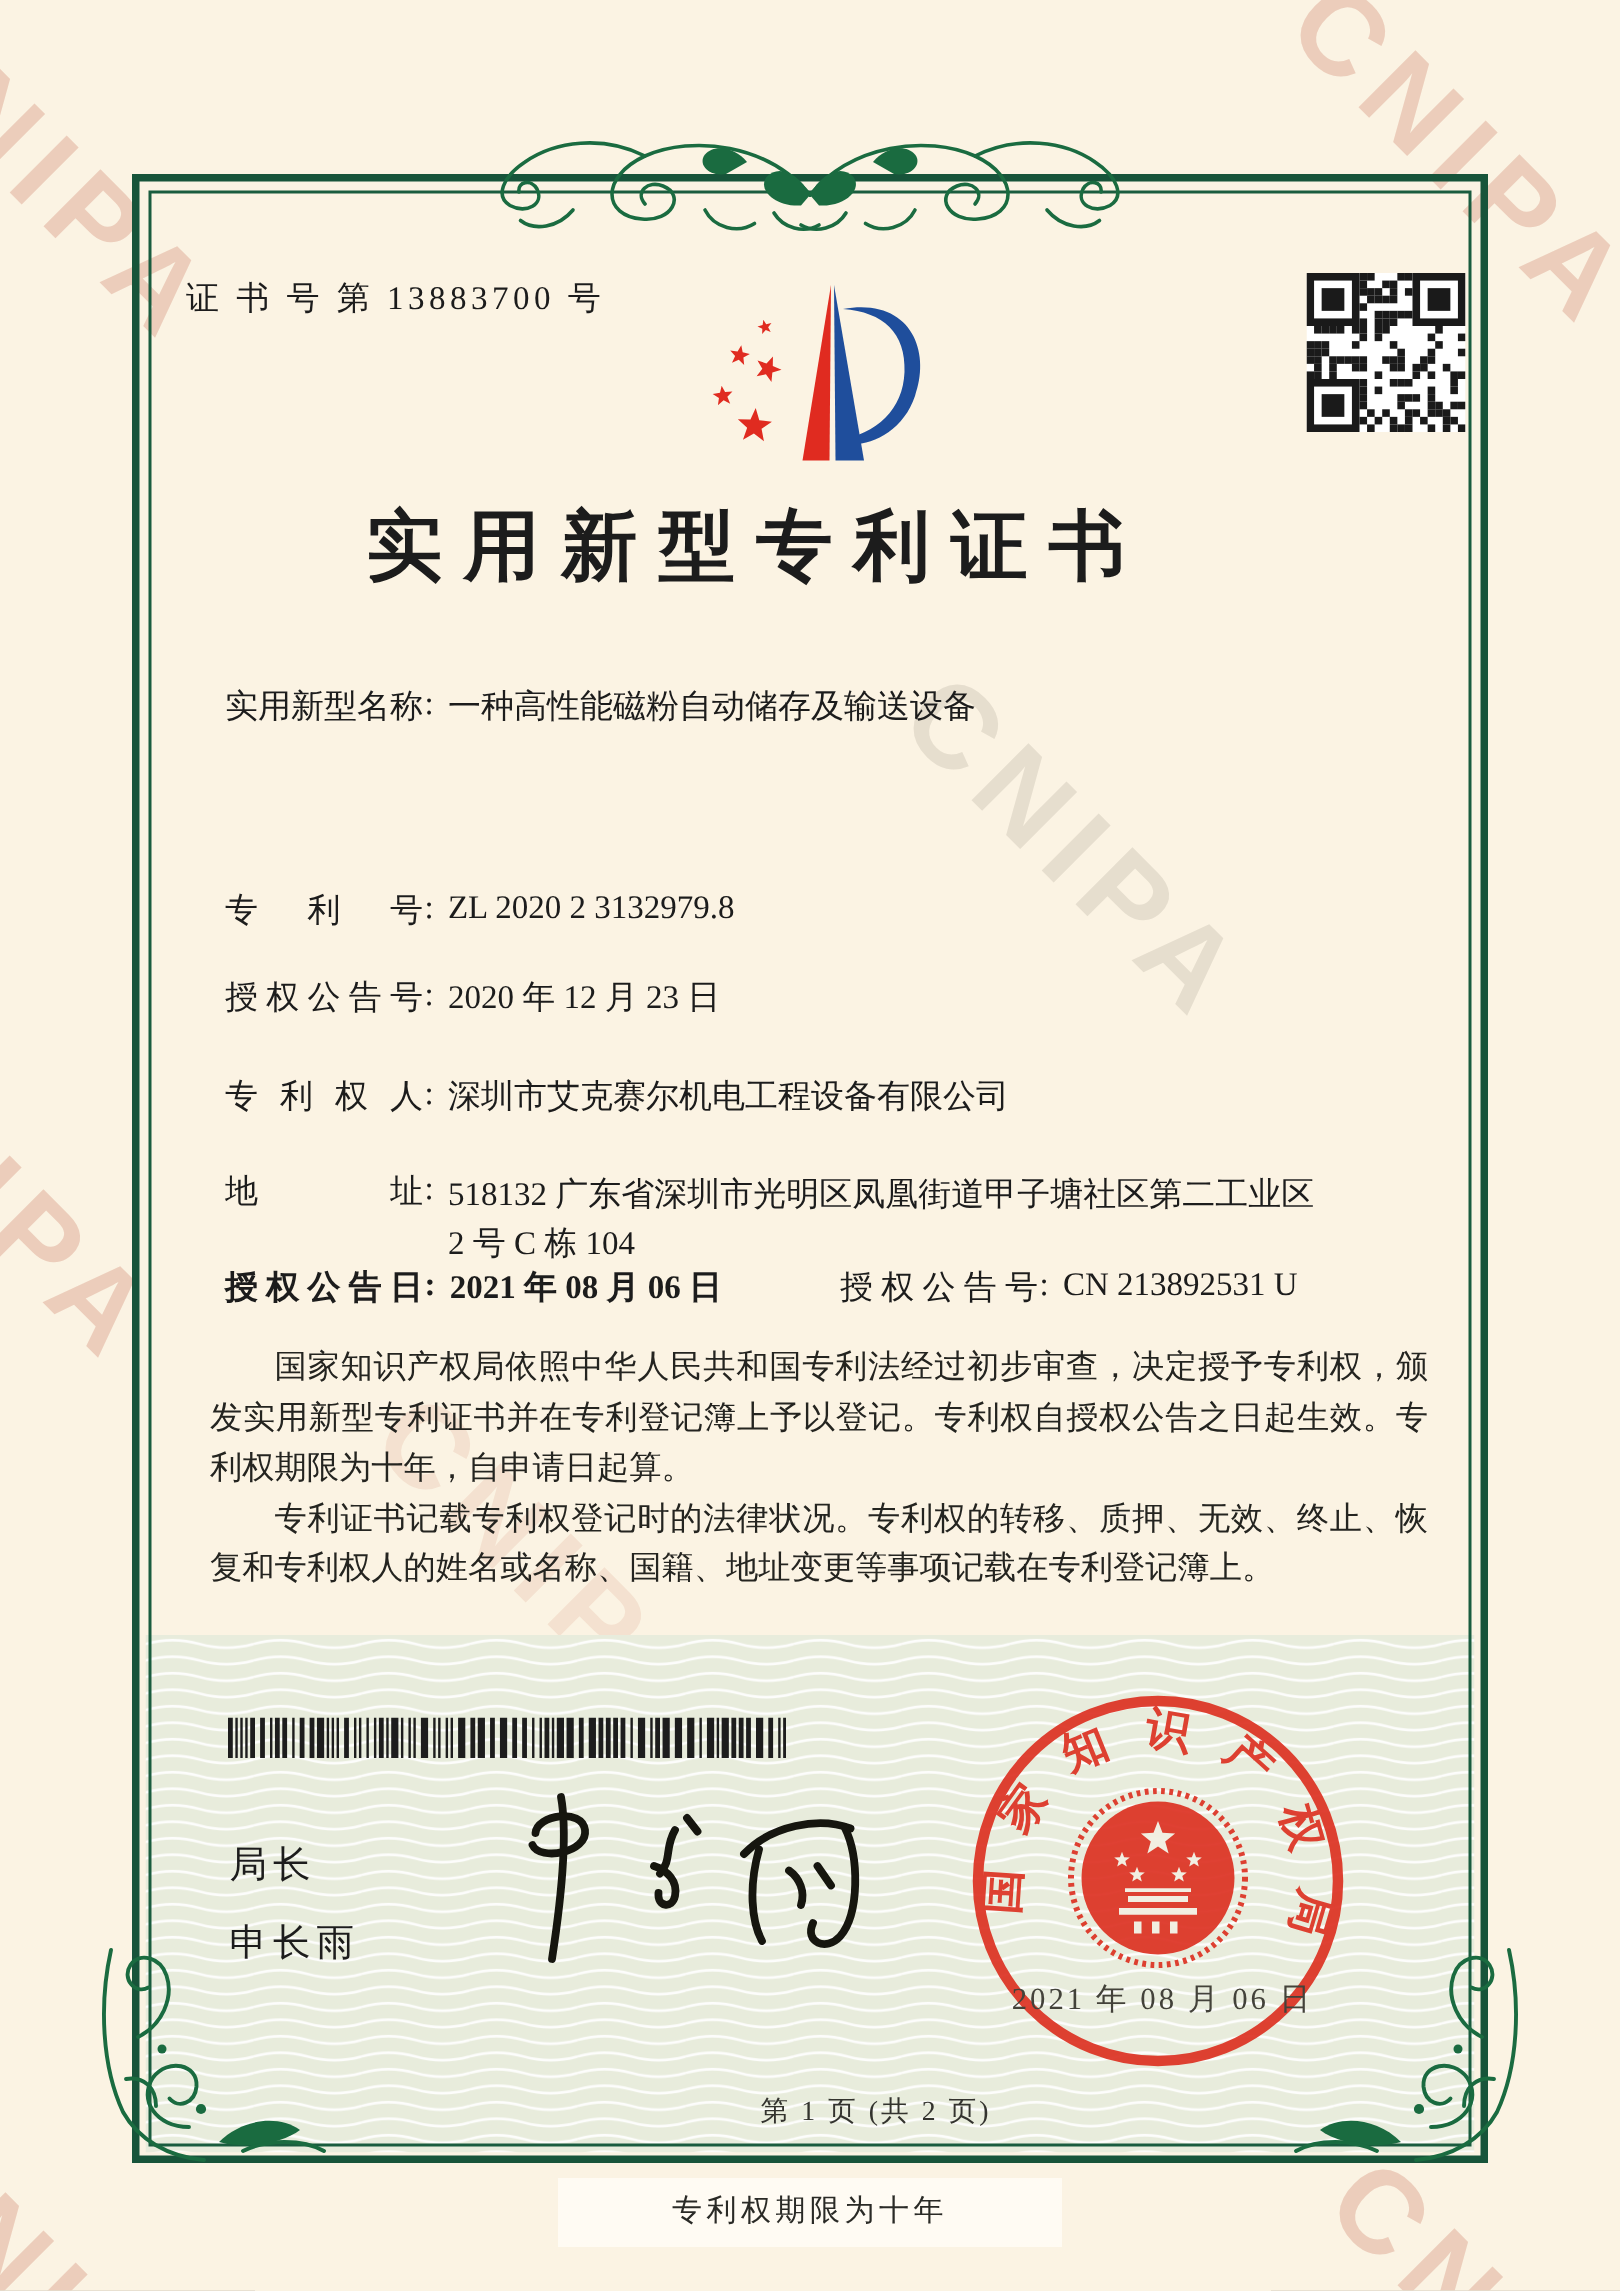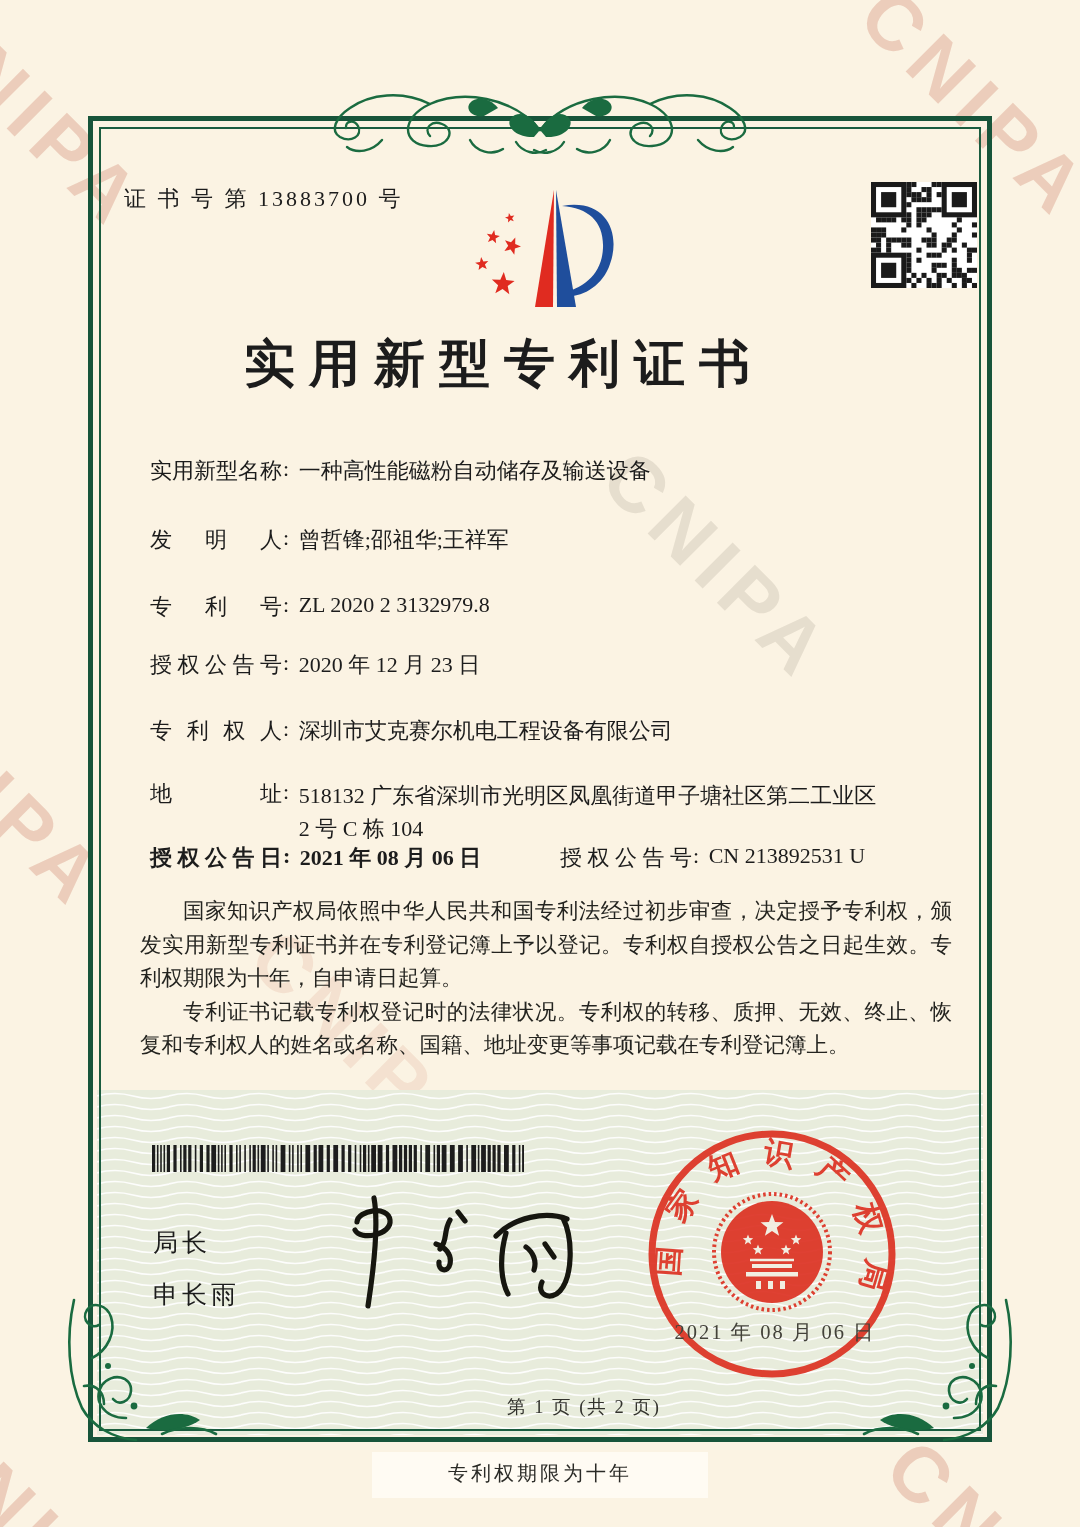--- a/index.html
+++ b/index.html
@@ -270,24 +270,20 @@
         <rect x="100.95238095238095" y="100.95238095238095" width="5.0476190476190474" height="5.0476190476190474"></rect>
       </g>
   </svg>
 
   <div id="title">实用新型专利证书</div>
 
   <div class="row" style="top:456px;">
     <span class="lab">实用新型名称</span><span class="col">:</span>
     <span class="val">一种高性能磁粉自动储存及输送设备</span>
   </div>
-  <div class="row" style="top:525px;">
-    <span class="lab">发明人</span><span class="col">:</span>
-    <span class="val">曾哲锋;邵祖华;王祥军</span>
-  </div>
   <div class="row" style="top:592px;">
     <span class="lab">专利号</span><span class="col">:</span>
     <span class="val">ZL 2020 2 3132979.8</span>
   </div>
   <div class="row" style="top:650px;">
     <span class="lab">授权公告号</span><span class="col">:</span>
     <span class="val">2020 年 12 月 23 日</span>
   </div>
   <div class="row" style="top:716px;">
     <span class="lab">专利权人</span><span class="col">:</span>

